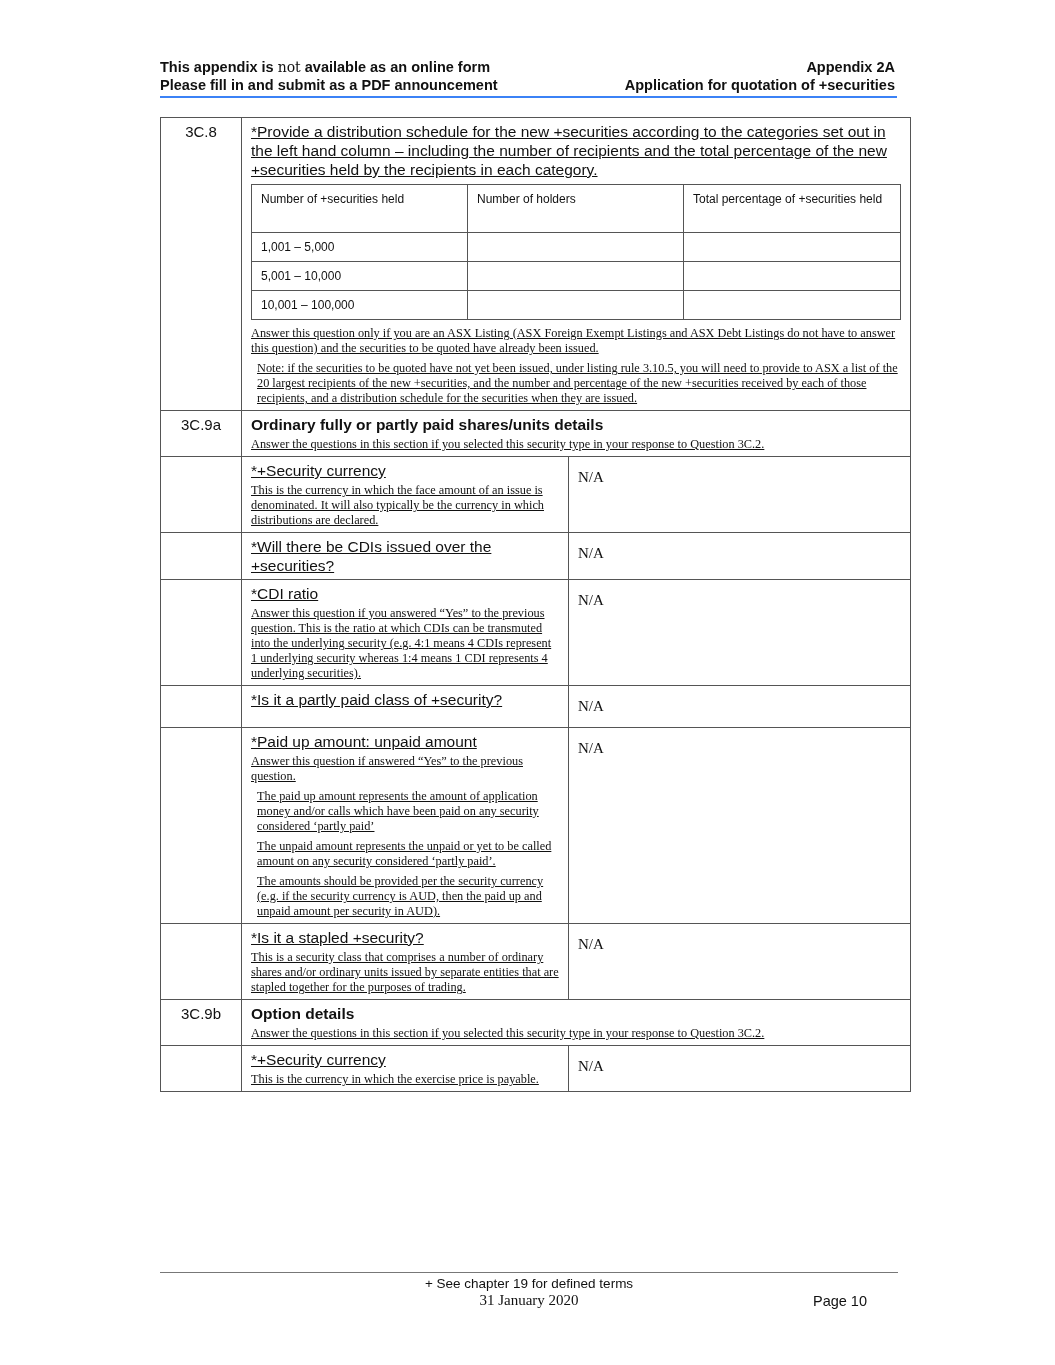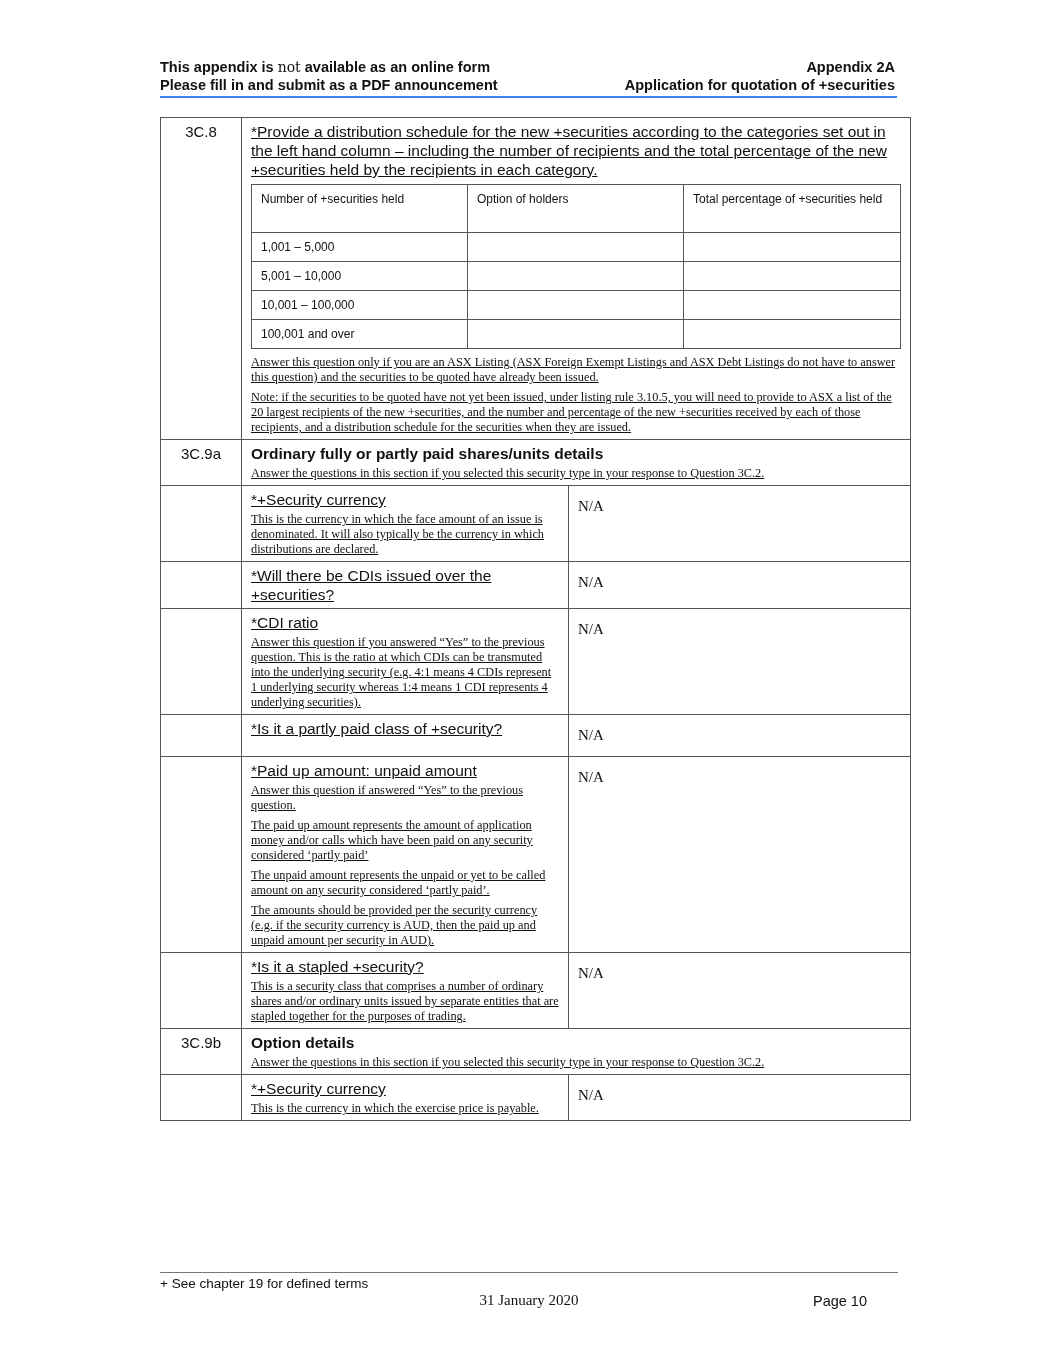--- a/index.html
+++ b/index.html
@@ -9,29 +9,29 @@
   .hdr-right { position: absolute; right: 2px; top: 0; font-weight: bold; font-size: 14.5px; line-height: 18px; text-align: right; }
   .serif-inline { font-family: "DejaVu Serif", serif; font-weight: normal; font-size: 14px; }
 
   table.main { position: absolute; left: 160px; top: 117px; width: 750px; border-collapse: collapse; table-layout: fixed; }
   table.main > tbody > tr > td { border: 1px solid #555; vertical-align: top; padding: 0; }
   td.code { width: 81px; padding: 5px 9px !important; font-size: 15px; text-align: center; }
   td.qcell { padding: 4px 9px 4px 9px !important; }
   .q { font-size: 15.5px; line-height: 19px; text-decoration: underline; }
   .qbold { font-size: 15.5px; font-weight: bold; line-height: 19px; }
   .note { font-family: "Liberation Serif", serif; font-size: 12.3px; line-height: 15px; margin-top: 3px; text-decoration: underline; }
-  .note + .note { margin-top: 5px; }
+  .note + .note { margin-top: 5px; margin-left: 6px; }
   .ans { font-family: "Liberation Serif", serif; font-size: 15px; padding: 12px 9px !important; }
 
   table.dist { border-collapse: collapse; width: 649px; margin: 5px 0 6px 0; table-layout: fixed; }
   table.dist td { border: 1px solid #555; font-size: 12px; padding: 5px 9px; height: 18px; vertical-align: top; line-height: 18px; margin-top: 47px; }
   table.dist tr.head td { height: 37px; }
 
   .ftr { position: absolute; left: 160px; top: 1272px; width: 738px; border-top: 1px solid #777; }
-  .ftr-note { font-size: 13.5px; margin-top: 3px; line-height: 16px; }
+  .ftr-note { font-size: 13.5px; margin-top: 3px; line-height: 16px; text-align: center; }
   .ftr-date { font-family: "Liberation Serif", serif; font-size: 15px; line-height: 17px; text-align: center; }
   .ftr-page { position: absolute; right: 31px; top: 20px; font-size: 14.5px; }
 </style>
 </head>
 <body>
 
 <div class="hdr">
   <div class="hdr-left">
     <div><span>This appendix is </span><span class="serif-inline">not</span><span> available as an online form</span></div>
     <div>Please fill in and submit as a PDF announcement</div>
@@ -56,40 +56,35 @@
         <div class="q">*Provide a distribution schedule for the new +securities according to the categories set out in the left hand column – including the number of recipients and the total percentage of the new +securities held by the recipients in each category.</div>
         <table class="dist">
           <colgroup>
               <col style="width:216px">
               <col style="width:216px">
               <col style="width:217px">
             </colgroup>
           <tbody id="dist-body">
               <tr class="head">
                 <td>Number of +securities held</td>
-                <td>Option of holders</td>
+                <td>Number of holders</td>
                 <td>Total percentage of +securities held</td>
               </tr>
               <tr>
                 <td>1,001 – 5,000</td>
                 <td></td>
                 <td></td>
               </tr>
               <tr>
                 <td>5,001 – 10,000</td>
                 <td></td>
                 <td></td>
               </tr>
               <tr>
                 <td>10,001 – 100,000</td>
-                <td></td>
-                <td></td>
-              </tr>
-              <tr>
-                <td>100,001 and over</td>
                 <td></td>
                 <td></td>
               </tr>
             </tbody>
         </table>
         <div class="note">Answer this question only if you are an ASX Listing (ASX Foreign Exempt Listings and ASX Debt Listings do not have to answer this question) and the securities to be quoted have already been issued.</div>
         <div class="note">Note: if the securities to be quoted have not yet been issued, under listing rule 3.10.5, you will need to provide to ASX a list of the 20 largest recipients of the new +securities, and the number and percentage of the new +securities received by each of those recipients, and a distribution schedule for the securities when they are issued.</div>
       </td>
     </tr>
 

